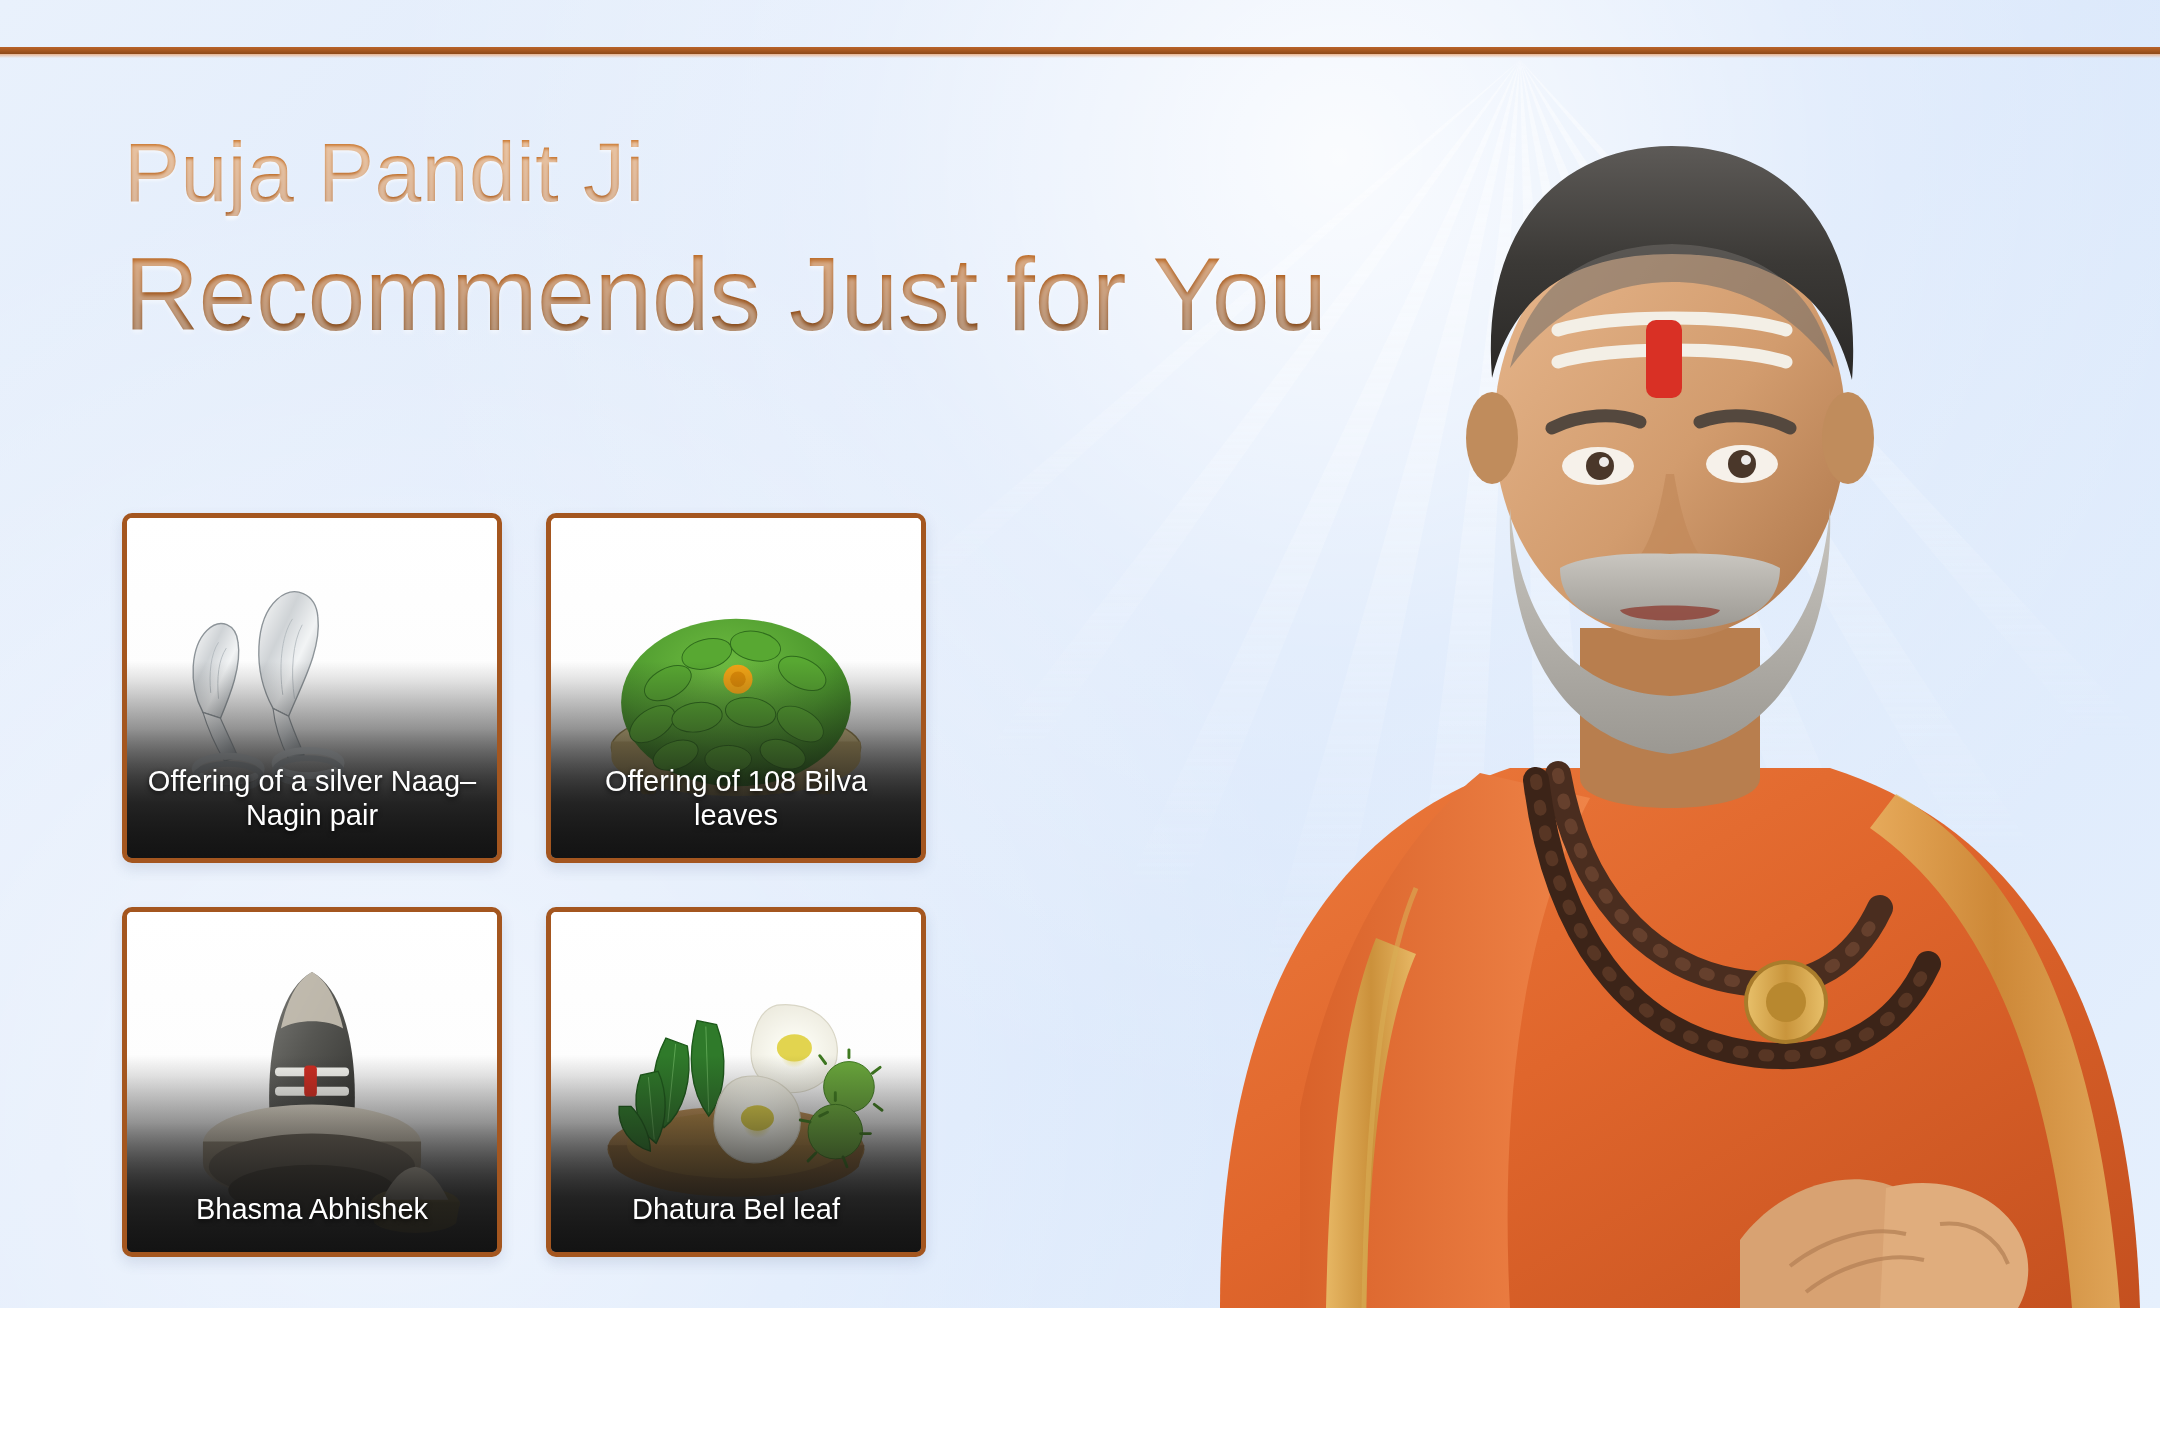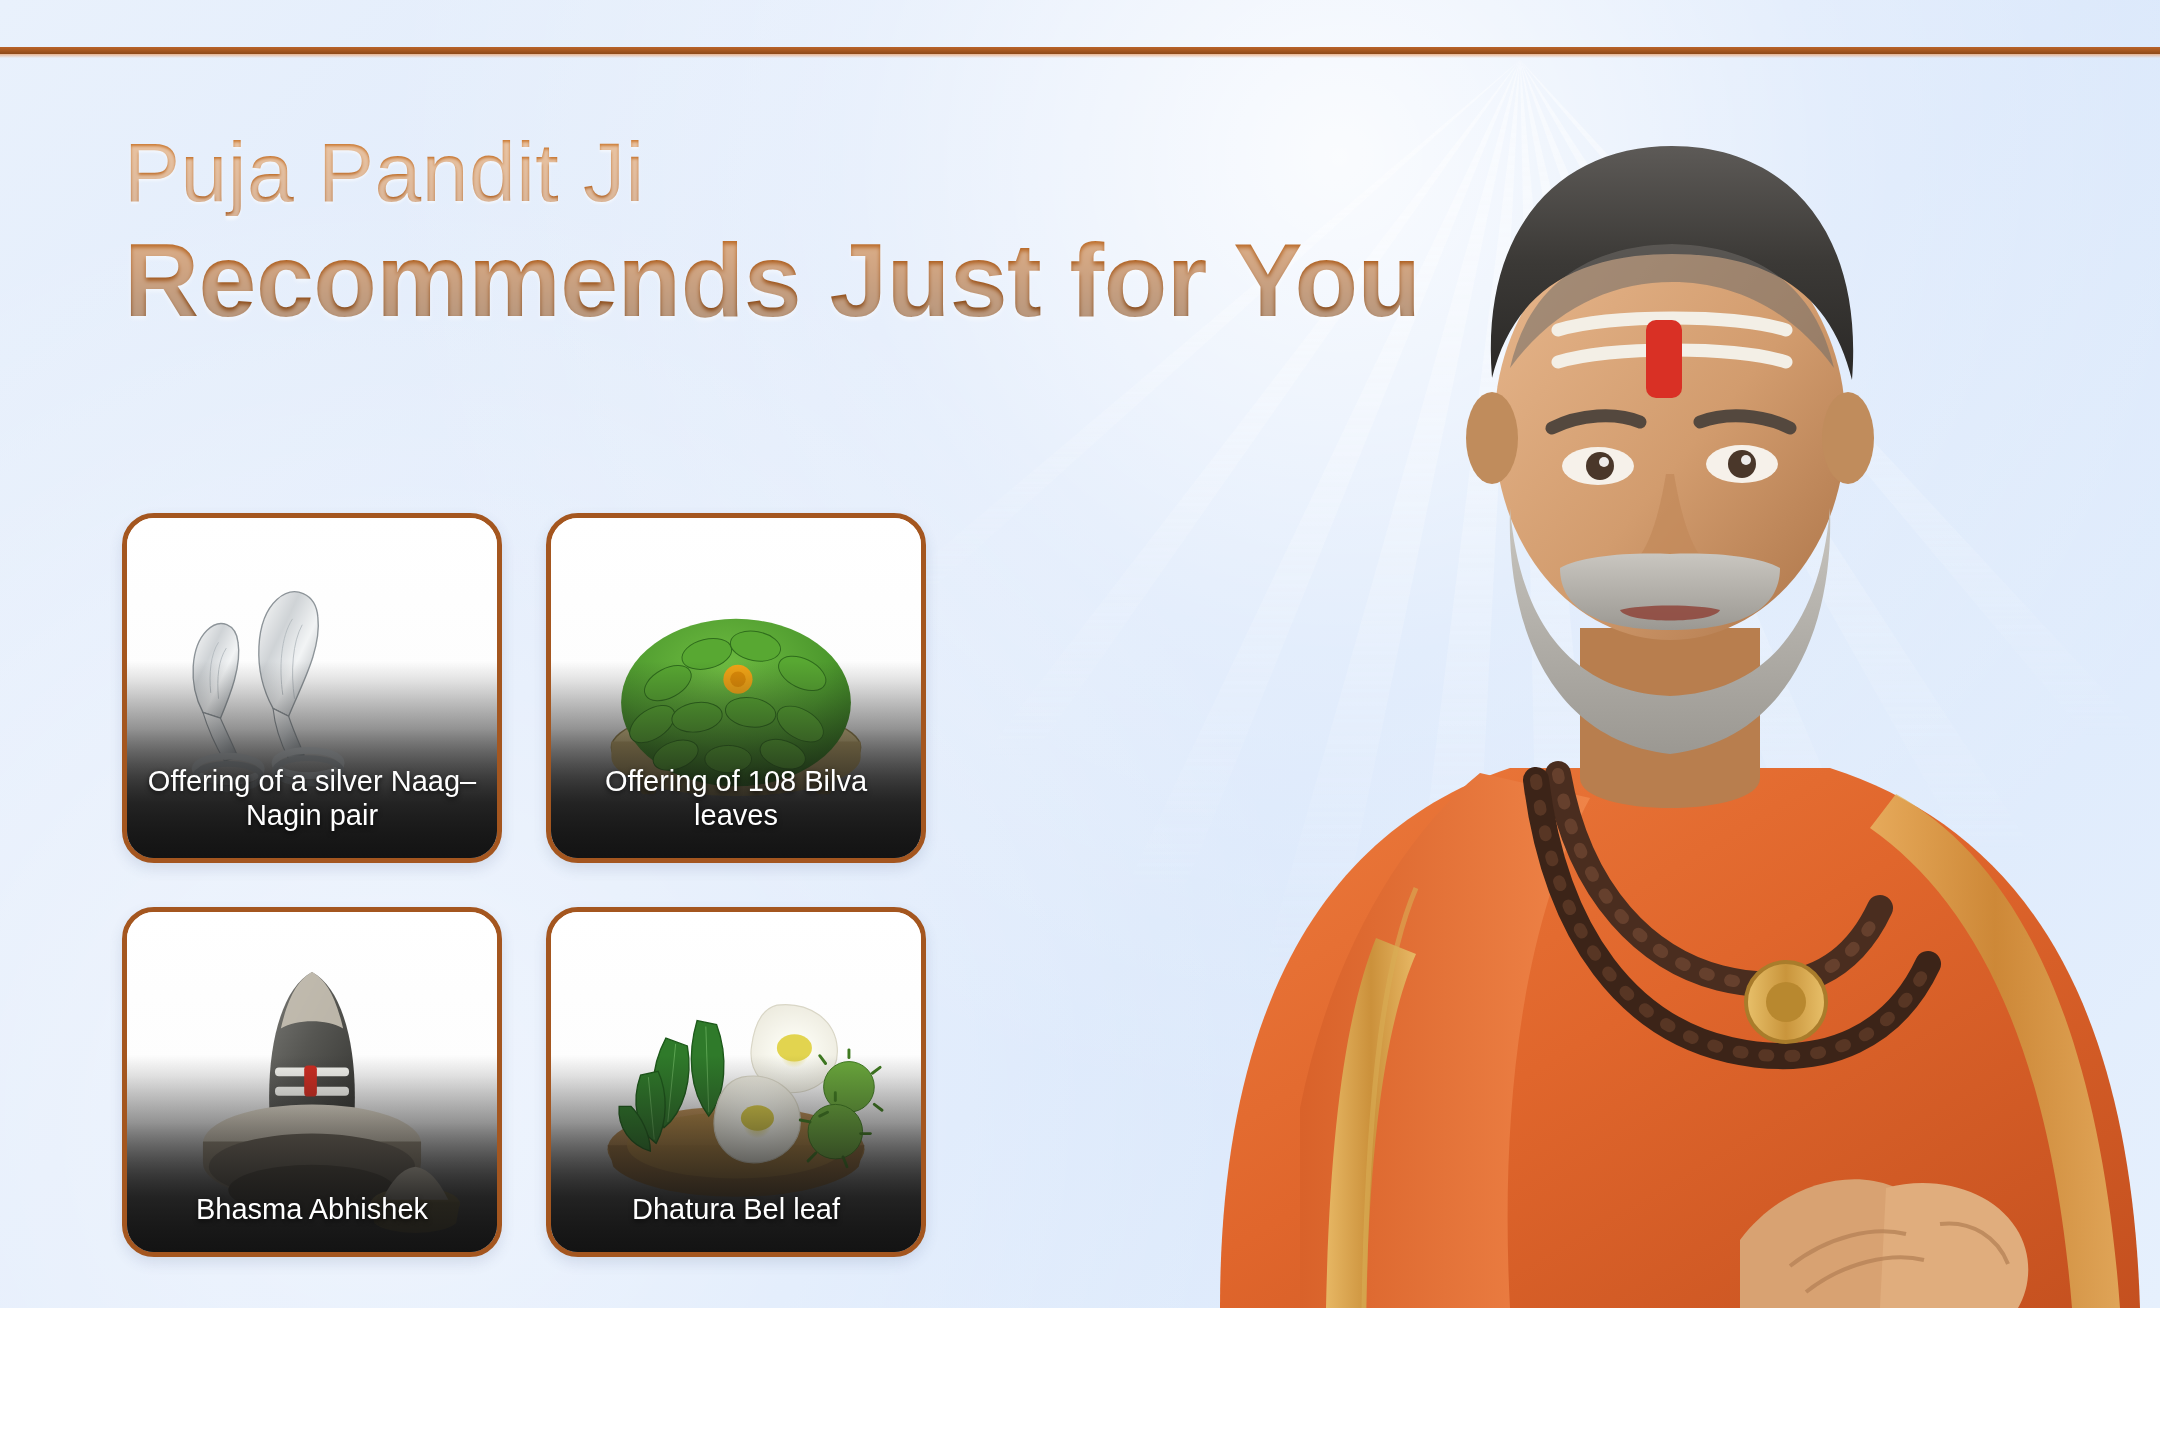--- a/index.html
+++ b/index.html
@@ -70,23 +70,23 @@
     letter-spacing: .5px;
     color: #c06a2a;
     background: linear-gradient(180deg, #d17f35 0%, #c2702b 45%, #a85a1e 100%);
     -webkit-background-clip: text;
     background-clip: text;
     -webkit-text-fill-color: transparent;
     text-shadow: 0 2px 3px rgba(255,255,255,.55);
     white-space: nowrap;
   }
   .headline-2 {
-    margin-top: 10px;
+    margin-top: 24px;
     font-size: 104px;
-    font-weight: 700;
+    font-weight: 400;
     line-height: 1.05;
     letter-spacing: -.5px;
     color: #8a4a16;
     background: linear-gradient(180deg, #c8742c 0%, #a85a1c 40%, #6f3a10 100%);
     -webkit-background-clip: text;
     background-clip: text;
     -webkit-text-fill-color: transparent;
     text-shadow: 0 3px 4px rgba(255,255,255,.45);
     white-space: nowrap;
   }
@@ -97,21 +97,21 @@
     left: 122px;
     top: 513px;
     display: grid;
     grid-template-columns: 380px 380px;
     grid-template-rows: 350px 350px;
     gap: 44px 44px;
   }
   .card {
     position: relative;
     border: 5px solid #a4561f;
-    border-radius: 32px;
+    border-radius: 10px;
     overflow: hidden;
     background: #ffffff;
     box-shadow: 0 6px 14px rgba(60,80,120,.14);
     padding-left: 19px;
   }
   .card-photo {
     position: absolute;
     inset: 0;
     background: linear-gradient(180deg, #ffffff 0%, #fdfdfd 48%, #e9e9e9 62%, #8d8d8d 78%, #2b2b2b 100%);
   }

